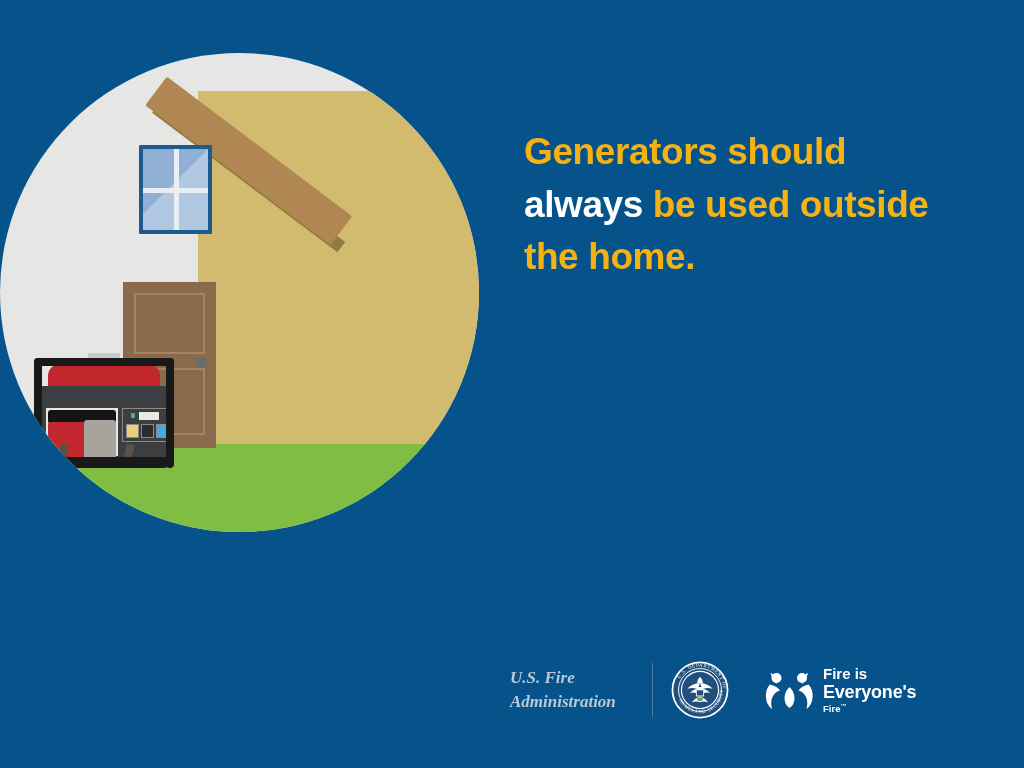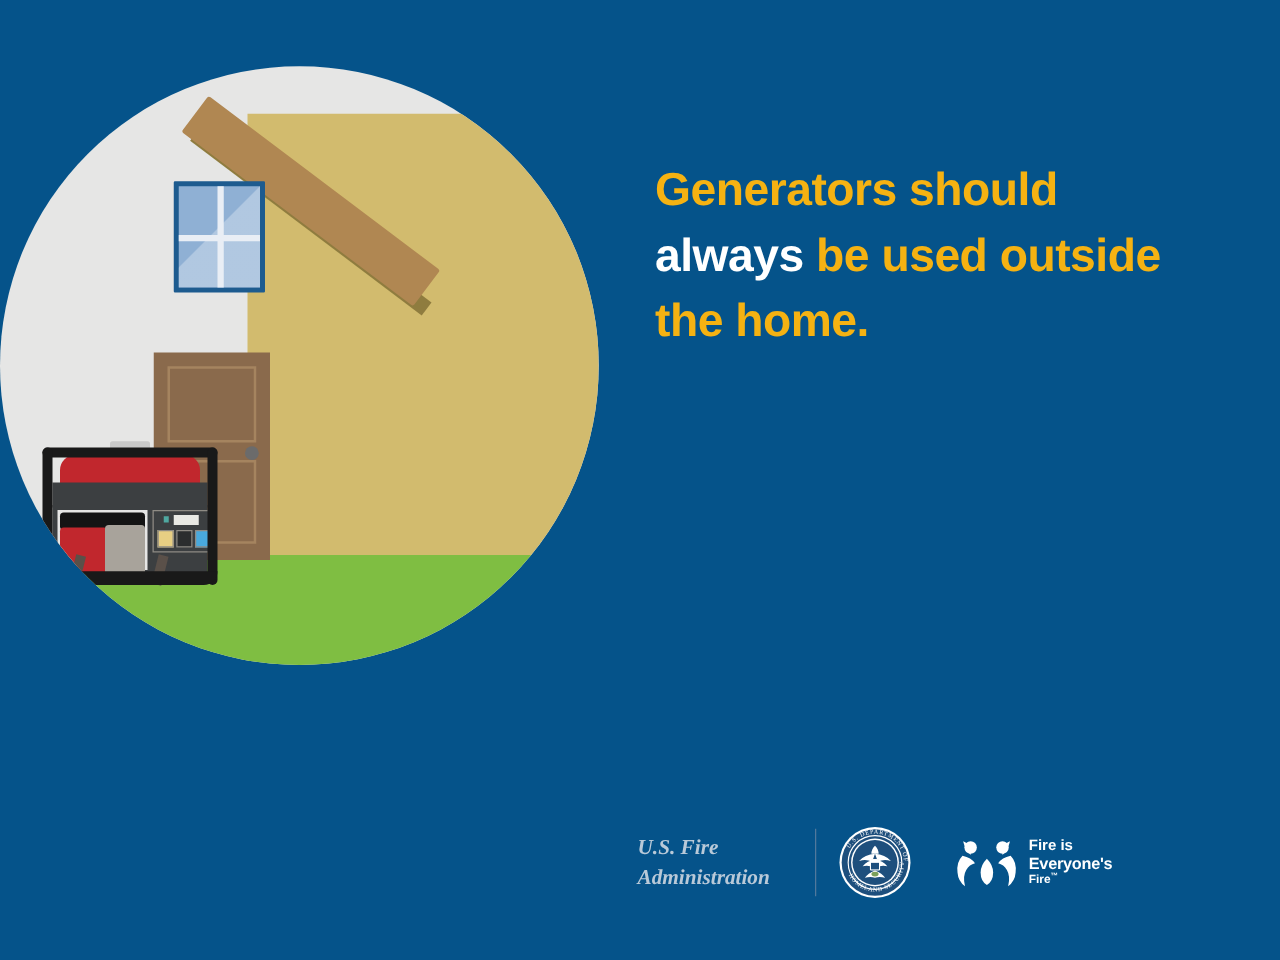--- a/index.html
+++ b/index.html
@@ -263,22 +263,22 @@
   #feif-logo {
     margin-left:34px;
     display:flex; align-items:center;
   }
   #feif-mark { width:55px; height:44px; flex:none; }
   #feif-text {
     margin-left:5px;
     color:#ffffff;
     line-height:1.12;
   }
-  .feif-l1 { font-size:12px; font-weight:bold; }
-  .feif-l2 { font-size:13px; font-weight:bold; letter-spacing:-0.2px; }
+  .feif-l1 { font-size:15px; font-weight:bold; }
+  .feif-l2 { font-size:18px; font-weight:bold; letter-spacing:-0.2px; }
   .feif-l3 { font-size:9.5px; font-weight:bold; }
   .feif-tm { font-size:6px; vertical-align:super; }
 </style>
 </head>
 <body>
 
 <div id="poster">
 
   <div id="illustration">
     <div class="circle-clip">

